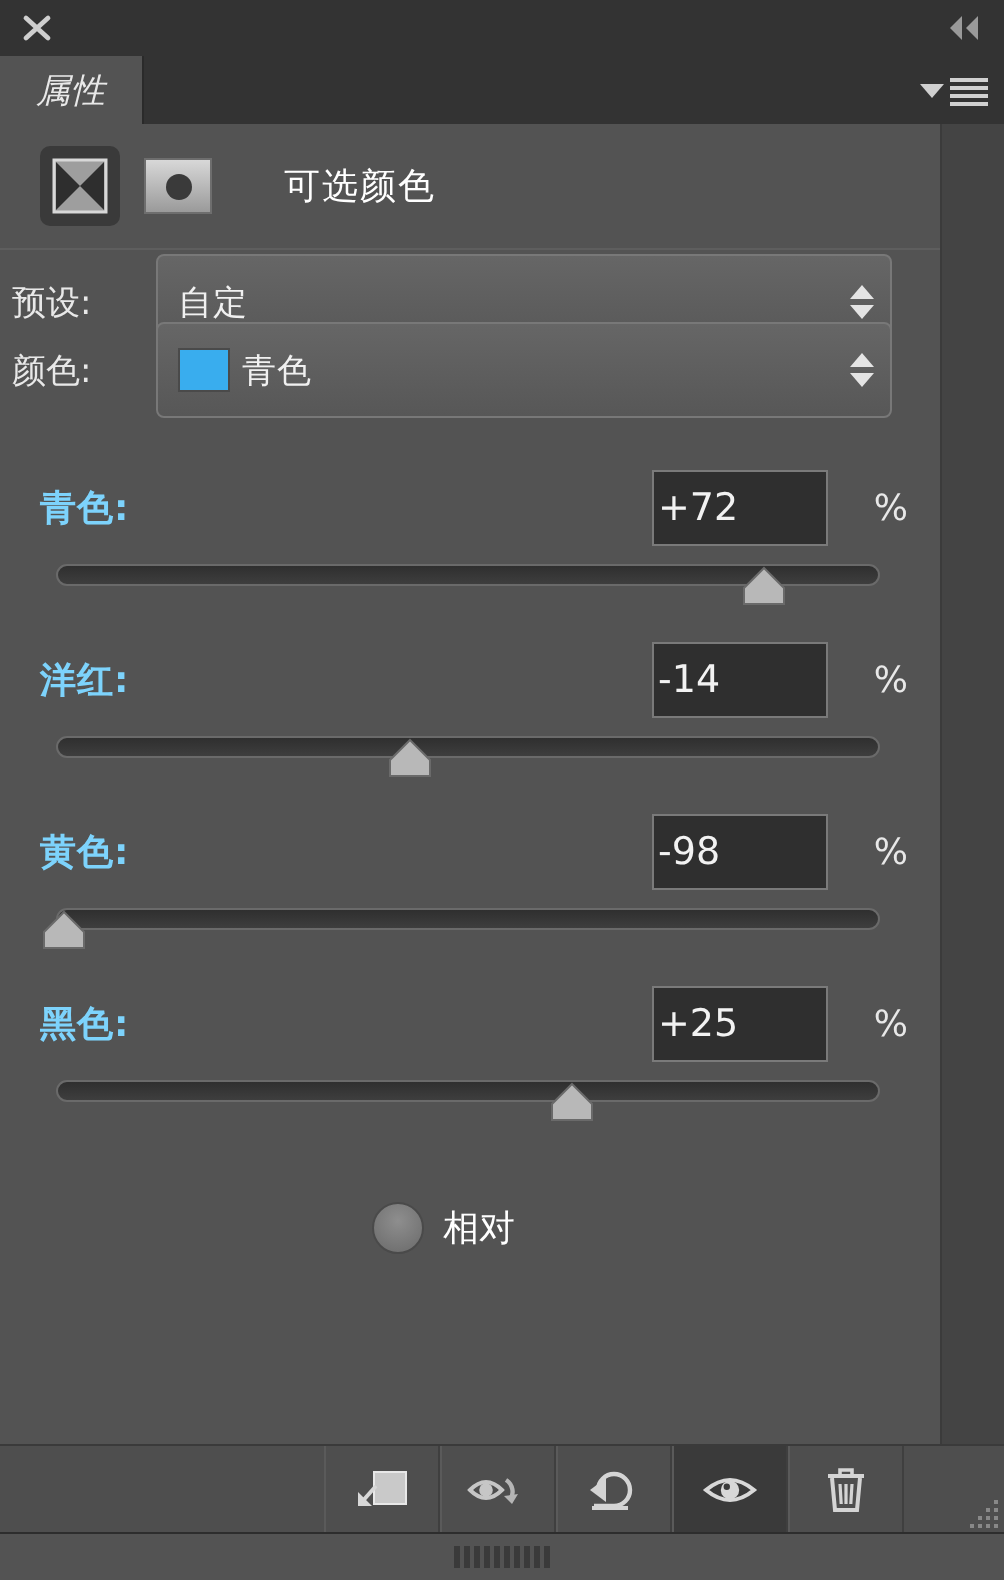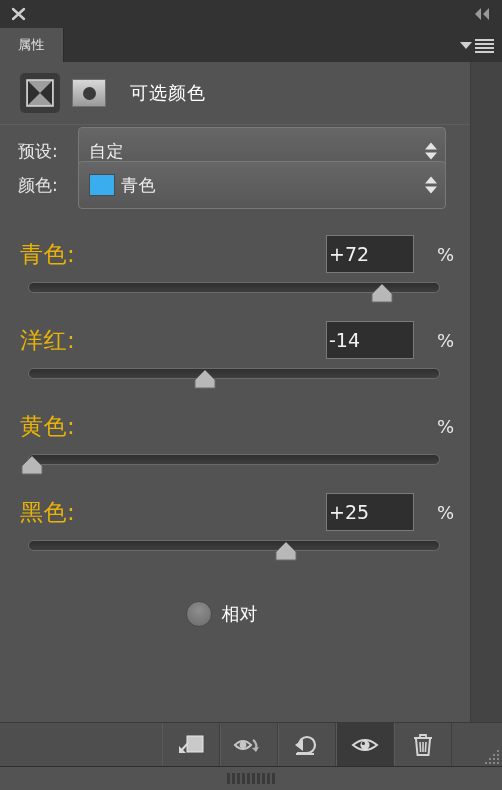--- a/index.html
+++ b/index.html
@@ -47,23 +47,24 @@
     width: 502px; height: 34px;
     background: #333333;
   }
   .tab {
     position: absolute;
     top: 0;
     height: 34px;
     padding: 0 18px;
     display: flex;
     align-items: center;
-    font-size: 13px;
+    font-size: 17px;
     cursor: pointer;
     letter-spacing: 0.5px;
+    font-style: italic;
   }
   .tab.active {
     background: #535353;
     color: #e8e8e8;
     border-right: 1px solid #2a2a2a;
   }
   .tab.inactive {
     background: #404040;
     color: #b4b4b4;
     border-left: 1px solid #2a2a2a;
@@ -132,41 +133,41 @@
     cursor: pointer;
   }
   .mask-dot {
     width: 13px; height: 13px;
     border-radius: 50%;
     background: #3a3a3a;
   }
   .adj-title {
     font-size: 18px;
     color: #ffffff;
-    margin-left: 12px;
+    margin-left: 24px;
     letter-spacing: 1px;
   }
 
   .hr-sep {
     position: absolute;
     left: 0; width: 470px;
     height: 1px;
     background: #454545;
     border-bottom: 1px solid #5e5e5e;
   }
 
   
   .dd-row {
     position: absolute;
     left: 0; width: 470px; height: 38px;
     display: flex; align-items: center;
   }
   .dd-label {
     width: 78px;
-    padding-left: 18px;
+    padding-left: 6px;
     font-size: 17px;
     color: #e8e8e8;
   }
   .dd-control {
     position: relative;
     width: 368px; height: 48px;
     background: linear-gradient(#666666, #575757);
     border: 1px solid #787878;
     border-radius: 4px;
     display: flex;
@@ -211,23 +212,24 @@
   }
   .sg-top {
     position: relative;
     height: 48px;
     display: flex;
     align-items: center;
   }
   .sg-label {
     position: absolute;
     left: 20px;
-    font-size: 23px;
-    color: #eab308;
+    font-size: 18px;
+    color: #7dd3fc;
     letter-spacing: 0.5px;
+    font-weight: bold;
   }
   .sg-value {
     position: absolute;
     right: 56px;
     width: 88px; height: 38px;
     background: #2f2f2f;
     border: 1px solid #7a7a7a;
     display: flex;
     align-items: center;
     padding-left: 2px;
@@ -453,20 +455,21 @@
           <svg width="22" height="20" viewBox="0 0 22 20">
             <path d="M11 1 L21 11 L21 19 L1 19 L1 11 Z" fill="#b8b8b8" stroke="#6a6a6a" stroke-width="1"></path>
           </svg>
         </div>
       </div>
     </div>
 
     <div class="slider-group" style="top:340px;">
       <div class="sg-top">
         <span class="sg-label">黄色:</span>
+        <span class="sg-value">-98</span>
         <span class="sg-pct">%</span>
       </div>
       <div class="sg-track-wrap">
         <div class="sg-rail"></div>
         <div class="sg-knob" id="knob-2" style="left: 4.12px;">
           <svg width="22" height="20" viewBox="0 0 22 20">
             <path d="M11 1 L21 11 L21 19 L1 19 L1 11 Z" fill="#b8b8b8" stroke="#6a6a6a" stroke-width="1"></path>
           </svg>
         </div>
       </div>

